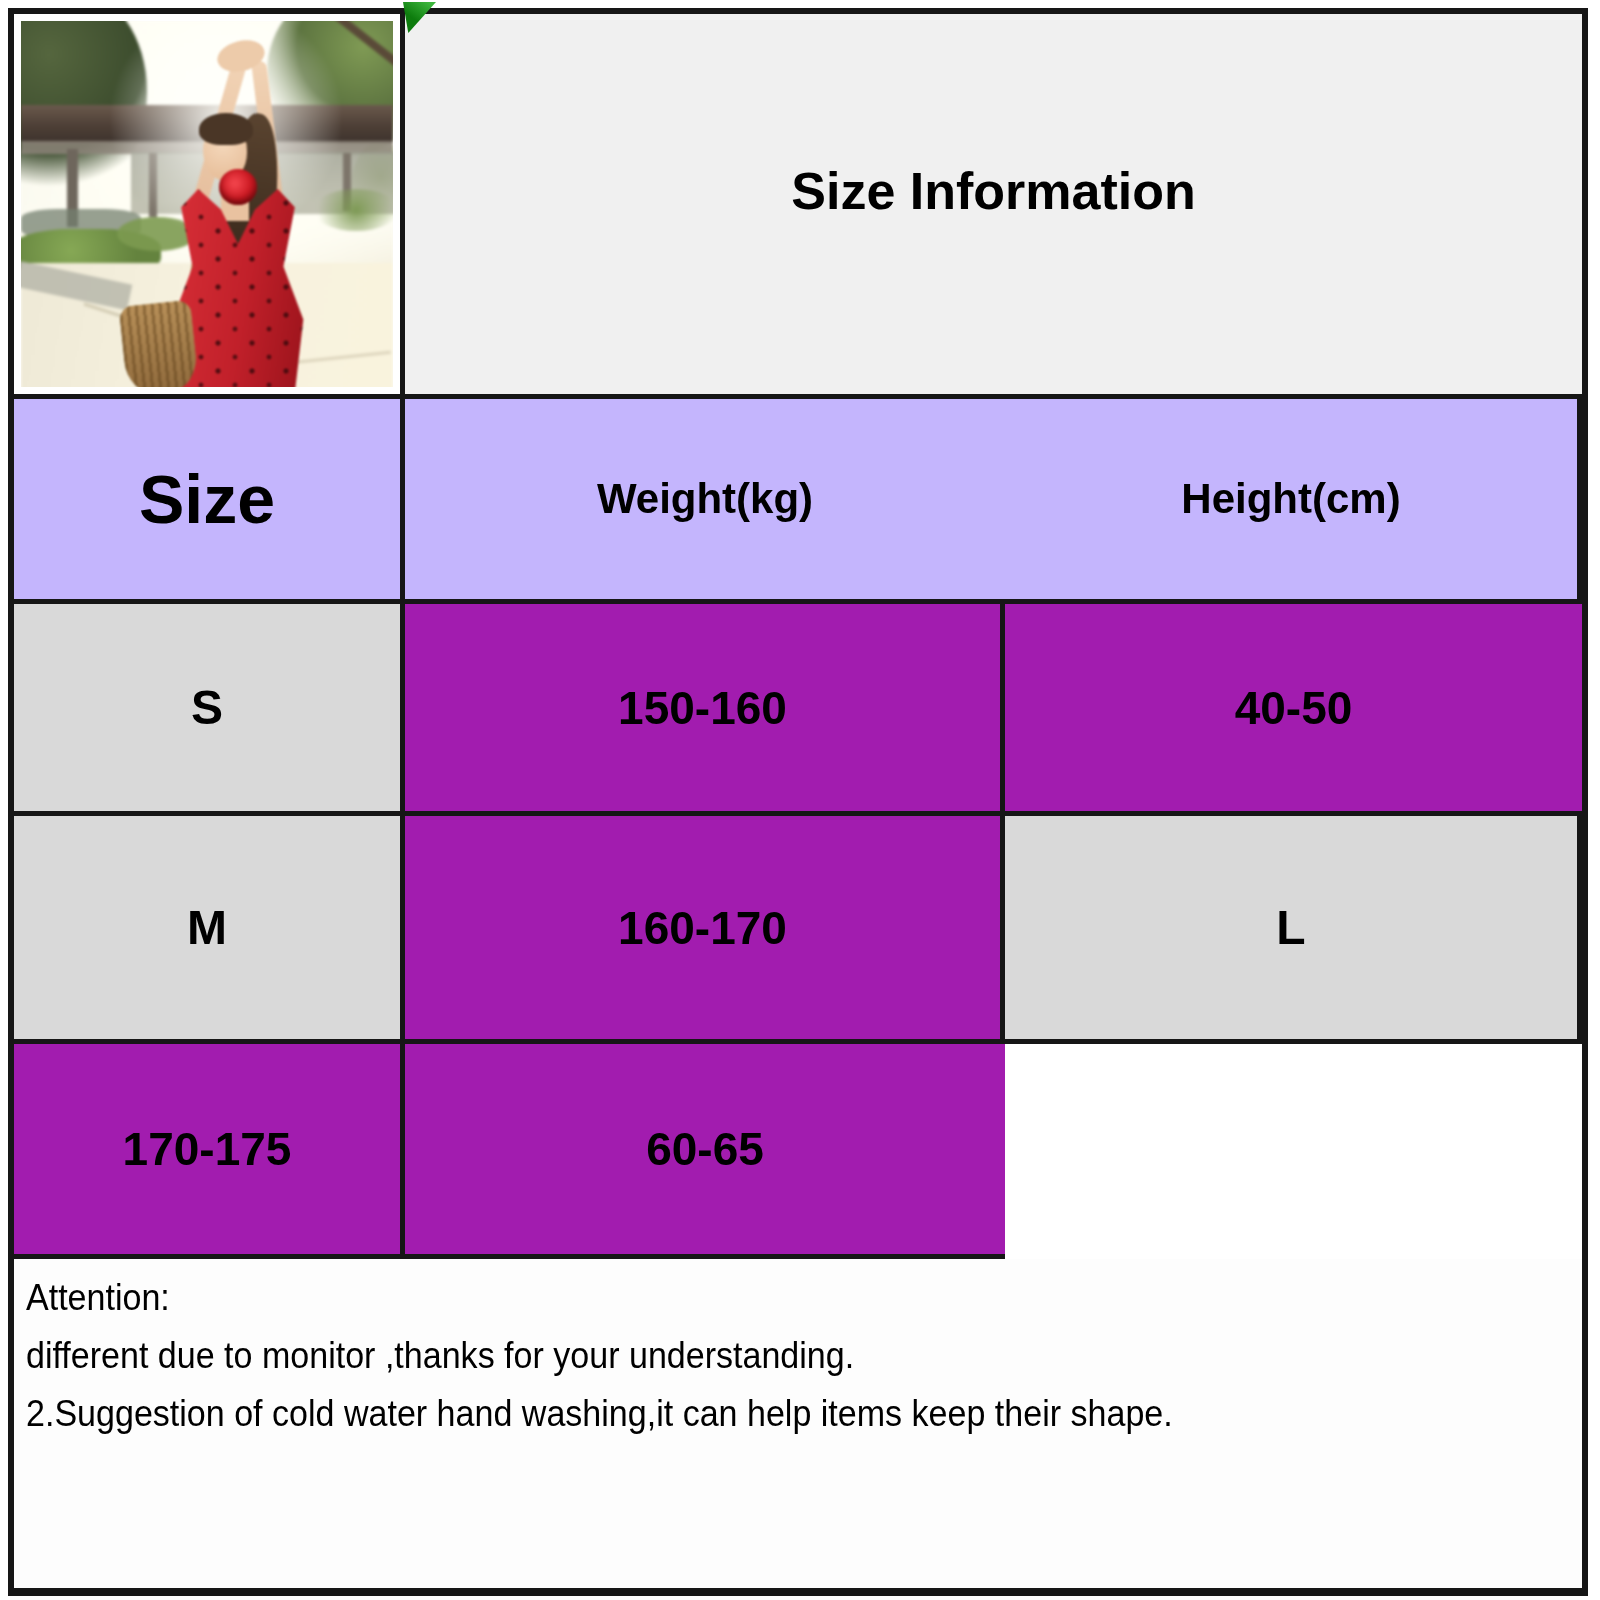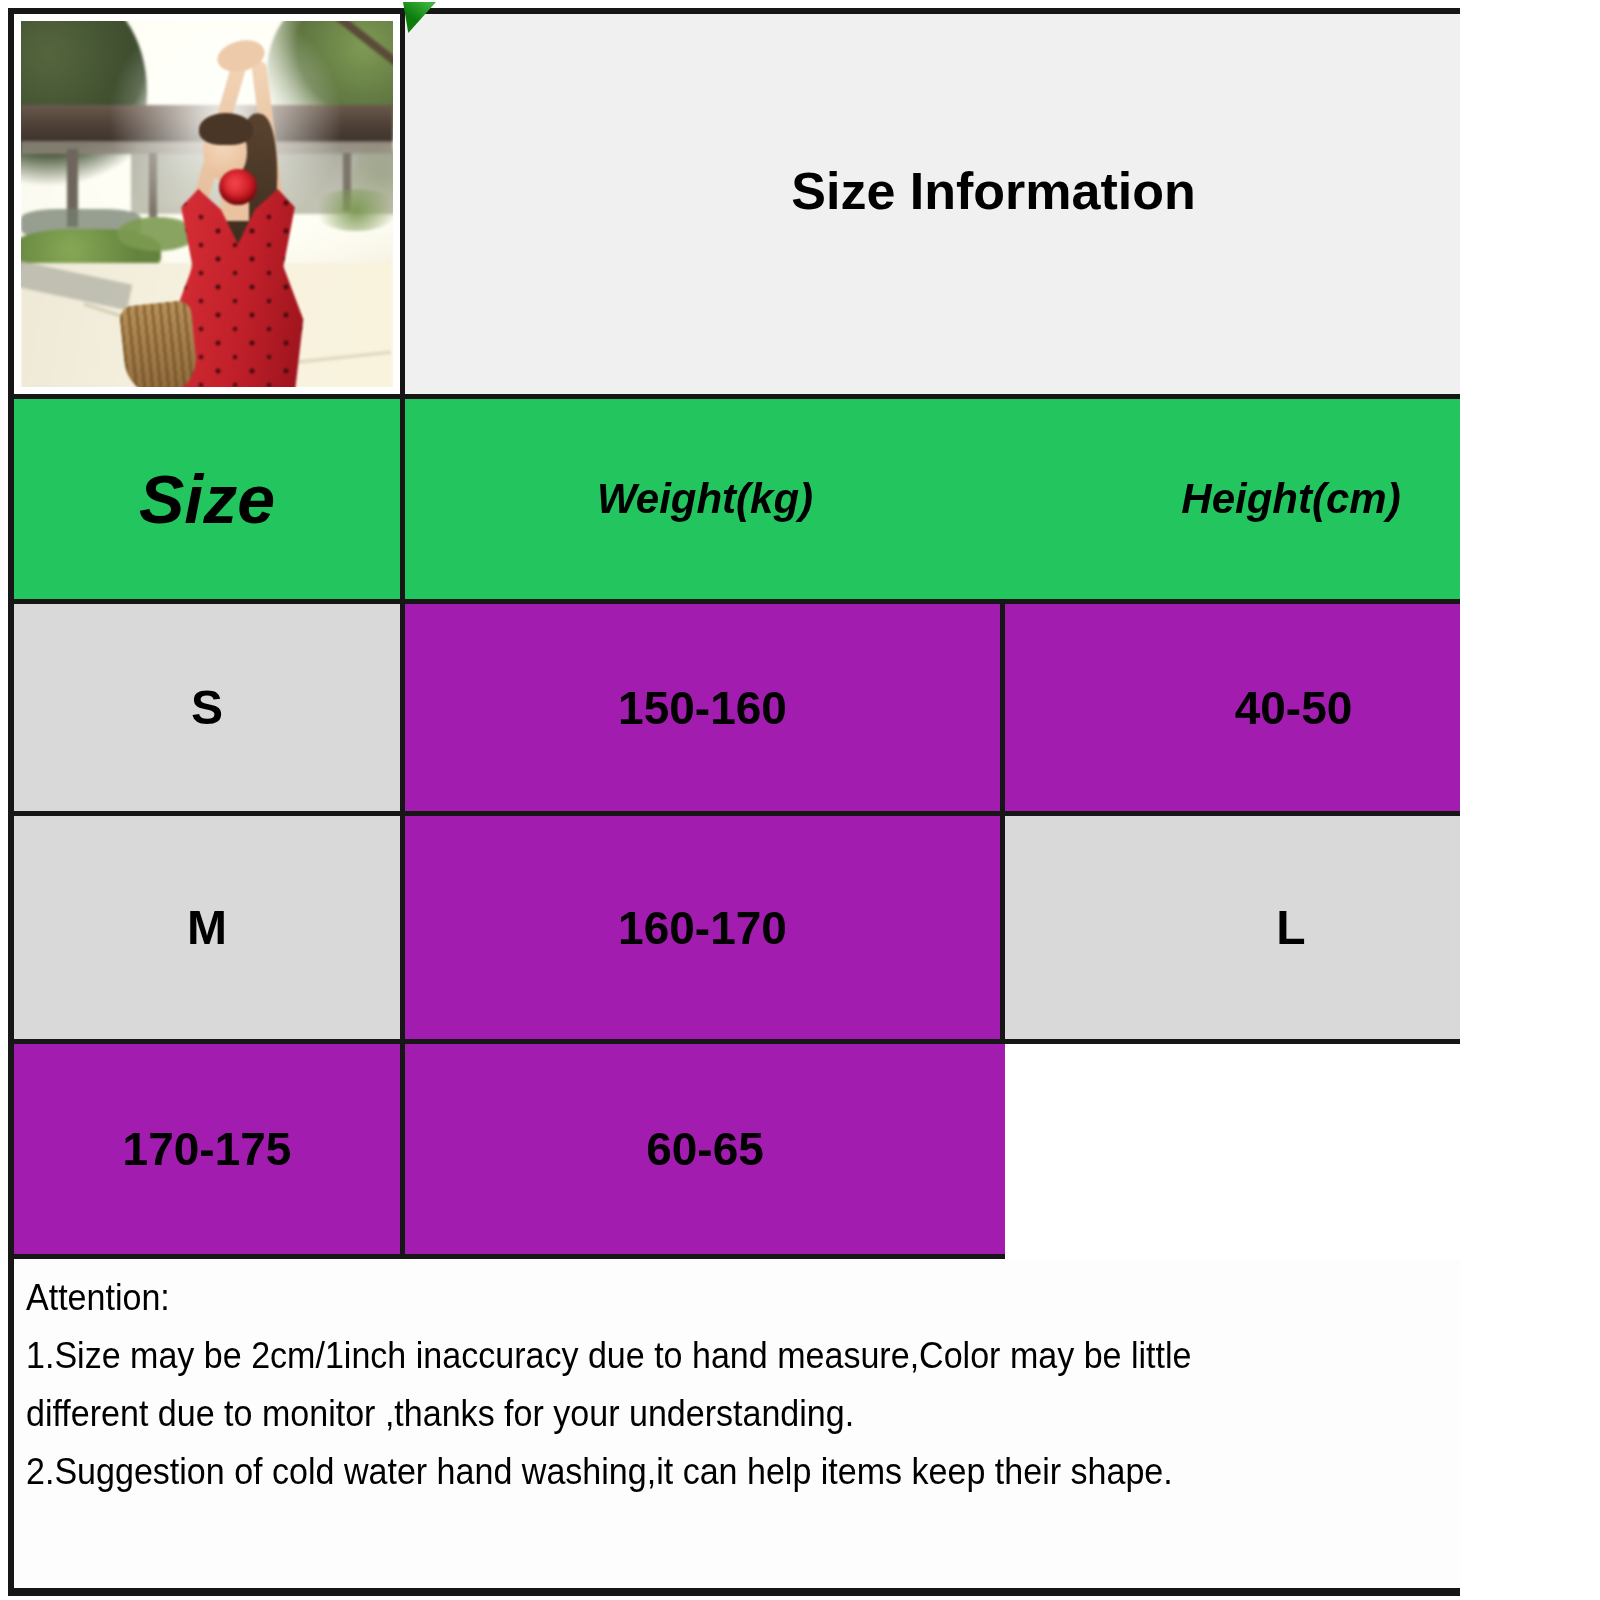--- a/index.html
+++ b/index.html
@@ -1,36 +1,36 @@
 <!DOCTYPE html>
 <html><head>
 <meta charset="utf-8">
 <style>
   html,body{margin:0;padding:0;background:#fff;}
   .canvas{
-    position:relative;width:1460px;height:1600px;background:#fff;overflow:hidden;
+    position:relative;width:1600px;height:1600px;background:#fff;overflow:hidden;
     font-family:"Liberation Sans","DejaVu Sans",sans-serif;color:#000;
   }
   
   .frame{
     position:absolute;left:8px;top:8px;width:1580px;height:1588px;
     box-sizing:border-box;border:6px solid #161616;border-bottom-width:8px;
     display:grid;
     grid-template-columns:391px 600px 1fr;
     grid-template-rows:385px 205px 212px 228px 215px 1fr;
     background:#fff;
   }
   .c{box-sizing:border-box;border-right:5px solid #161616;border-bottom:5px solid #161616;
      display:flex;align-items:center;justify-content:center;}
   .no-r{border-right:none;}
   .no-b{border-bottom:none;}
   .photo-cell{background:#fff;padding:7px;display:block;}
   .title-cell{grid-column:2/4;background:#f0f0f0;padding-bottom:26px;}
   .title{font-size:52px;font-weight:bold;letter-spacing:0px;}
-  .hdr-cell{background:#22c55e;font-style:italic;}
+  .hdr-cell{background:#c4b5fd;}
   .hdr{font-size:42px;font-weight:bold;}
   .hdr-size{font-size:68px;font-weight:bold;}
   .size-cell{background:#d9d9d9;}
   .size-letter{font-size:48px;font-weight:bold;}
   .val-cell{background:#a21caf;}
   .val{font-size:46px;font-weight:bold;}
   .attention-cell{grid-column:1/4;background:#fdfdfd;display:block;padding:10px 12px;}
   .att-line{font-size:37px;line-height:58px;white-space:nowrap;}
   .att-line span{display:inline-block;transform:scaleX(.92);transform-origin:0 50%;}
   
@@ -191,21 +191,20 @@
     </div>
     <div class="c val-cell">
       <span class="val">170-175</span>
     </div>
     <div class="c val-cell no-r">
       <span class="val">60-65</span>
     </div>
 
     <div class="c attention-cell no-r no-b">
       <div class="att-line"><span>Attention:</span></div>
-      <div class="att-line"><span>1.Size may be 2cm/1inch inaccuracy due to hand measure,Color may be little</span></div>
       <div class="att-line"><span>different due to monitor ,thanks for your understanding.</span></div>
       <div class="att-line"><span>2.Suggestion of cold water hand washing,it can help items keep their shape.</span></div>
     </div>
 
   </div>
 
   <div class="marker"></div>
 
 </div>
 

